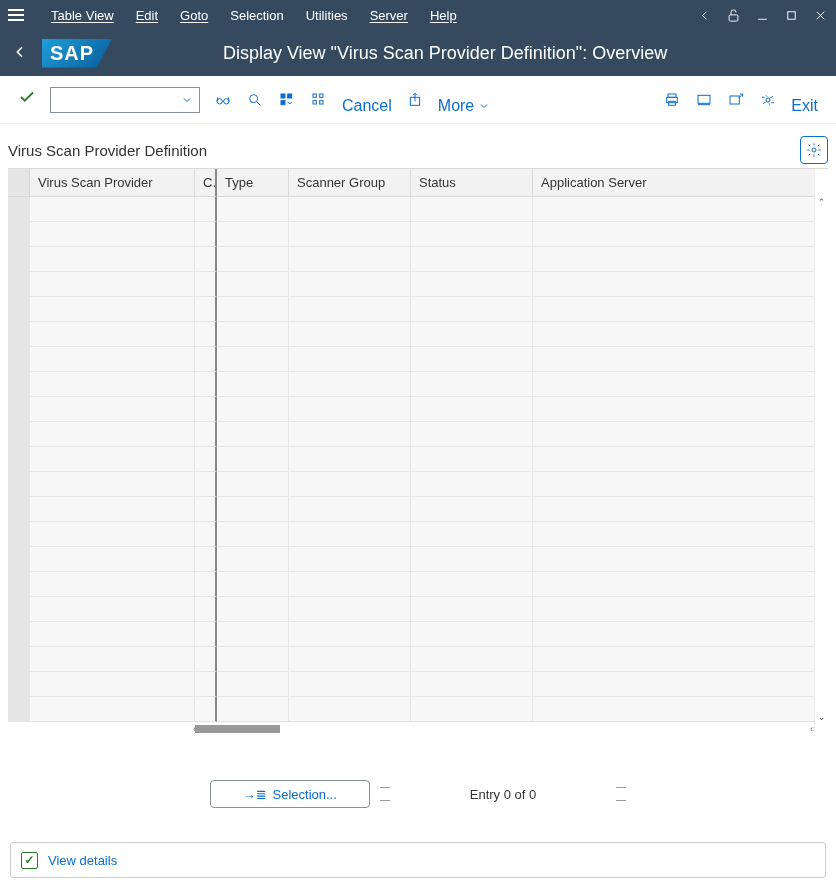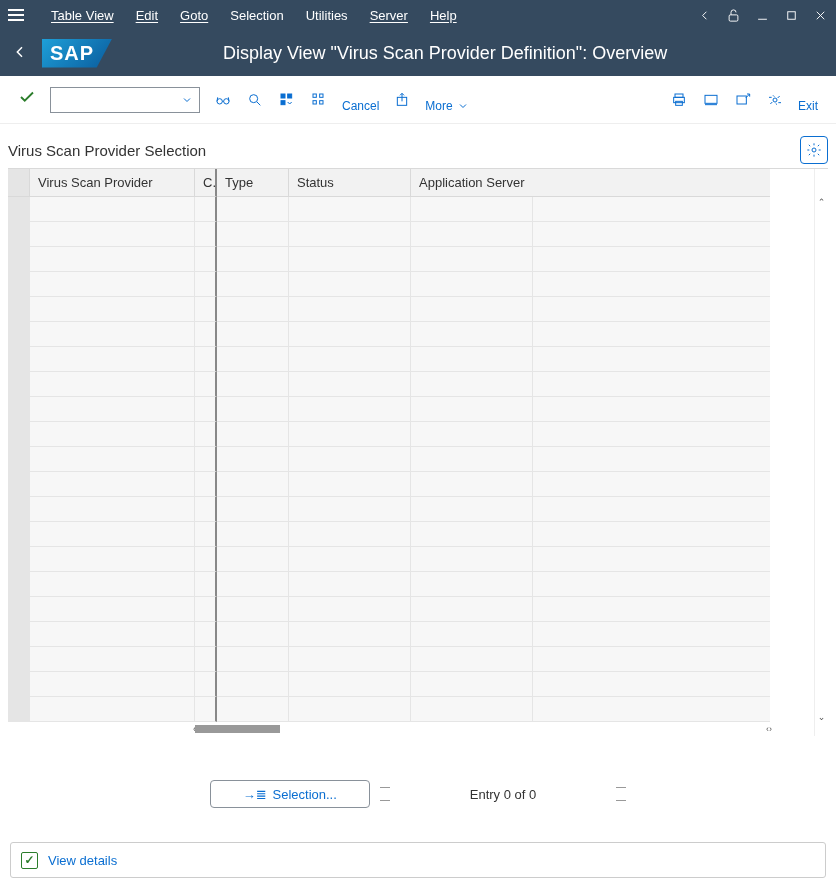--- a/index.html
+++ b/index.html
@@ -58,37 +58,36 @@
 .checkmark { color: #2B7D2B; font-size: 18px; font-weight: bold; cursor: pointer; }
 .toolbar-select {
   width: 150px; height: 26px;
   border: 1px solid #89919A;
   display: flex; align-items: center; justify-content: flex-end;
   padding-right: 6px; cursor: pointer;
 }
 .toolbar-select svg { width: 12px; height: 12px; stroke: #0A6ED1; fill: none; stroke-width: 2; }
 .toolbar-icon { width: 18px; height: 18px; display: flex; align-items: center; justify-content: center; cursor: pointer; }
 .toolbar-icon svg { width: 16px; height: 16px; stroke: #0A6ED1; fill: none; stroke-width: 1.5; }
-.toolbar-link { color: #0A6ED1; font-size: 12px; cursor: pointer; display: flex; align-items: center; gap: 4px; margin-top: 12px; }
+.toolbar-link { color: #0A6ED1; font-size: 16px; cursor: pointer; display: flex; align-items: center; gap: 4px; margin-top: 12px; }
 .toolbar-spacer { flex: 1; }
 .content-area { padding: 8px; }
 .section-header {
   display: flex; align-items: center; justify-content: space-between;
   padding: 4px 0;
 }
 .section-title { font-size: 15px; color: #333; }
 .gear-btn {
   width: 28px; height: 28px; border: 1px solid #0A6ED1; border-radius: 4px;
   display: flex; align-items: center; justify-content: center; cursor: pointer;
 }
 .gear-btn svg { width: 16px; height: 16px; stroke: #0A6ED1; fill: none; stroke-width: 1.5; }
 .table-wrap {
   display: flex;
   border-top: 1px solid #d9d9d9;
-  gap: 44px;
 }
 .table-main { flex: 1; }
 .table-head { display: flex; background: #F2F2F2; height: 28px; }
 .th {
   border-right: 1px solid #d9d9d9; border-bottom: 1px solid #d9d9d9;
   padding: 6px 8px; font-size: 13px; color: #333;
   overflow: hidden; white-space: nowrap;
 }
 .th.sel { width: 22px; background: #E5E5E5; }
 .th.c1 { width: 165px; }
@@ -276,36 +275,37 @@
     <svg viewBox="0 0 24 24">
         <path d="M5 18l3-3M3 8h4M9 5l2 2M19 6l-3 3M21 16h-4M15 19l-2-2"></path>
         <circle cx="12" cy="12" r="3"></circle>
       </svg>
   </div>
   <div class="toolbar-link">Exit</div>
 </div>
 
 <div class="content-area">
   <div class="section-header">
-    <div class="section-title">Virus Scan Provider Selection</div>
+    <div class="section-title">Virus Scan Provider Definition</div>
     <div class="gear-btn">
       <svg viewBox="0 0 24 24">
           <circle cx="12" cy="12" r="3"></circle>
           <path d="M12 2v3M12 19v3M4.2 4.2l2.1 2.1M17.7 17.7l2.1 2.1M2 12h3M19 12h3M4.2 19.8l2.1-2.1M17.7 6.3l2.1-2.1"></path>
         </svg>
     </div>
   </div>
 
   <div class="table-wrap">
     <div class="table-main">
       <div class="table-head">
         <div class="th sel"></div>
         <div class="th c1">Virus Scan Provider</div>
         <div class="th c2">C..</div>
         <div class="th c3">Type</div>
+        <div class="th c4">Scanner Group</div>
         <div class="th c5">Status</div>
         <div class="th c6">Application Server</div>
       </div>
       <div class="tbody" id="tbody">
           <div class="tr">
             <div class="td sel"></div>
             <div class="td c1"></div>
             <div class="td c2"></div>
             <div class="td c3"></div>
             <div class="td c4"></div>

